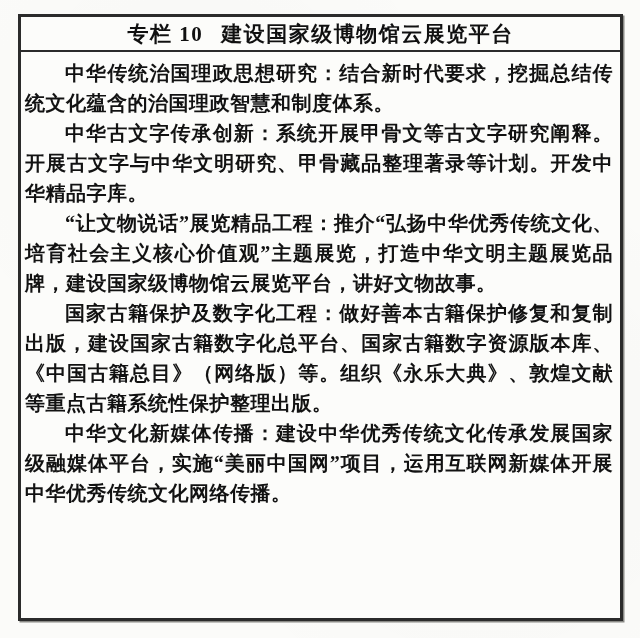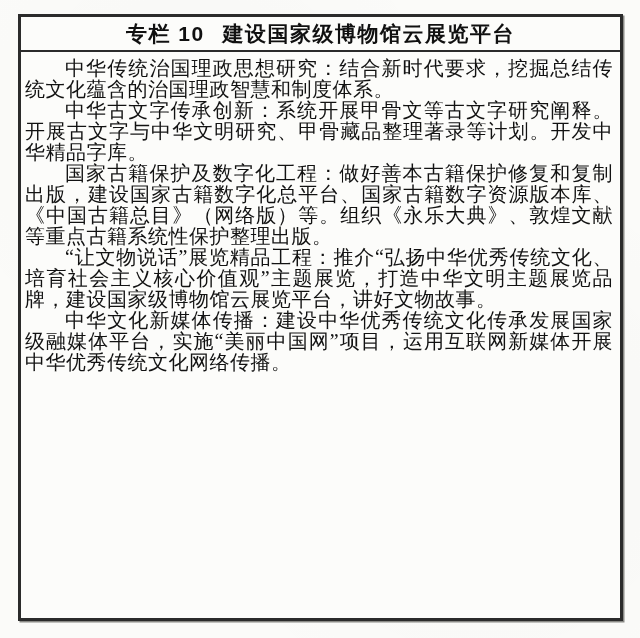--- a/index.html
+++ b/index.html
@@ -33,55 +33,56 @@
     box-shadow: 1.5px 1.5px 0 #8a8a86;
     background: #fcfcfa;
     box-sizing: content-box;
   }
   .panel-title {
     height: 33px;
     border-bottom: 2.5px solid #2b2b2b;
     display: flex;
     align-items: center;
     justify-content: center;
-    font-family: Liberation Sans, sans-serif;
+    font-family: Liberation Serif, serif;
     font-weight: 700;
     font-size: 21px;
     color: #101010;
     letter-spacing: 1.5px;
     white-space: nowrap;
   }
   .panel-title .title-prefix {
     margin-right: 18px;
   }
   .panel-body {
     padding: 6px 7px 4px 4px;
     color: #121212;
   }
   .panel-body p {
     margin: 0;
     font-size: 20px;
-    line-height: 21px;
+    line-height: 30px;
     text-align: justify;
     text-justify: inter-ideograph;
     text-indent: 2em;
     letter-spacing: 0.5px;
     color: #121212;
+    font-weight: bold;
   }
 </style>
 </head>
 <body>
 
 <div class="page">
   <div class="panel">
     <div class="panel-title">
       <span class="title-prefix">专栏 10</span>
       <span class="title-main">建设国家级博物馆云展览平台</span>
     </div>
     <div class="panel-body" id="paragraphs">
         <p>中华传统治国理政思想研究：结合新时代要求，挖掘总结传统文化蕴含的治国理政智慧和制度体系。</p>
         <p>中华古文字传承创新：系统开展甲骨文等古文字研究阐释。开展古文字与中华文明研究、甲骨藏品整理著录等计划。开发中华精品字库。</p>
+        <p>“让文物说话”展览精品工程：推介“弘扬中华优秀传统文化、培育社会主义核心价值观”主题展览，打造中华文明主题展览品牌，建设国家级博物馆云展览平台，讲好文物故事。</p>
         <p>国家古籍保护及数字化工程：做好善本古籍保护修复和复制出版，建设国家古籍数字化总平台、国家古籍数字资源版本库、《中国古籍总目》（网络版）等。组织《永乐大典》、敦煌文献等重点古籍系统性保护整理出版。</p>
-        <p>“让文物说话”展览精品工程：推介“弘扬中华优秀传统文化、培育社会主义核心价值观”主题展览，打造中华文明主题展览品牌，建设国家级博物馆云展览平台，讲好文物故事。</p>
         <p>中华文化新媒体传播：建设中华优秀传统文化传承发展国家级融媒体平台，实施“美丽中国网”项目，运用互联网新媒体开展中华优秀传统文化网络传播。</p>
       </div>
   </div>
 </div>
 
 </body></html>

